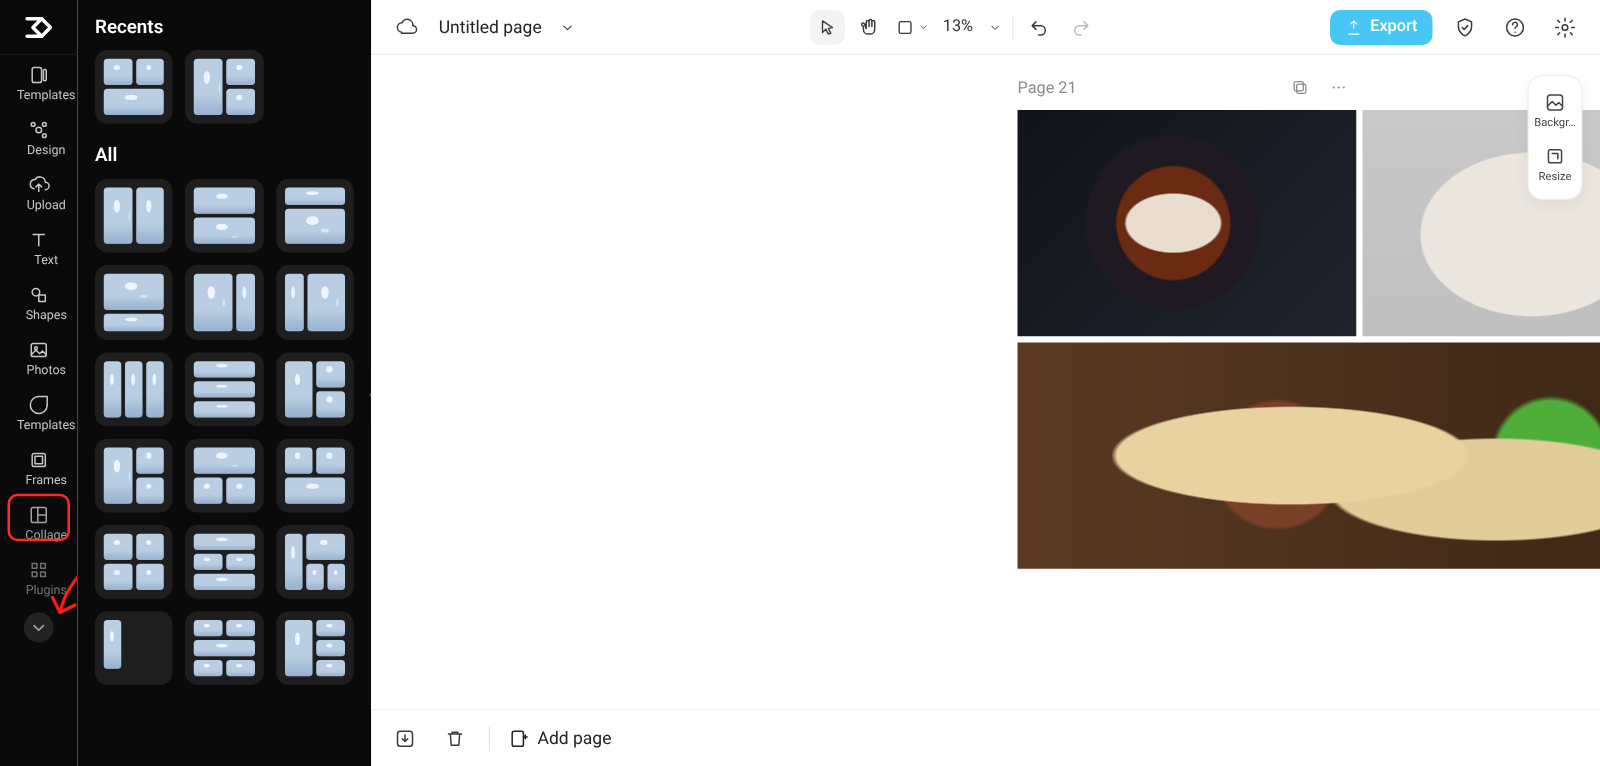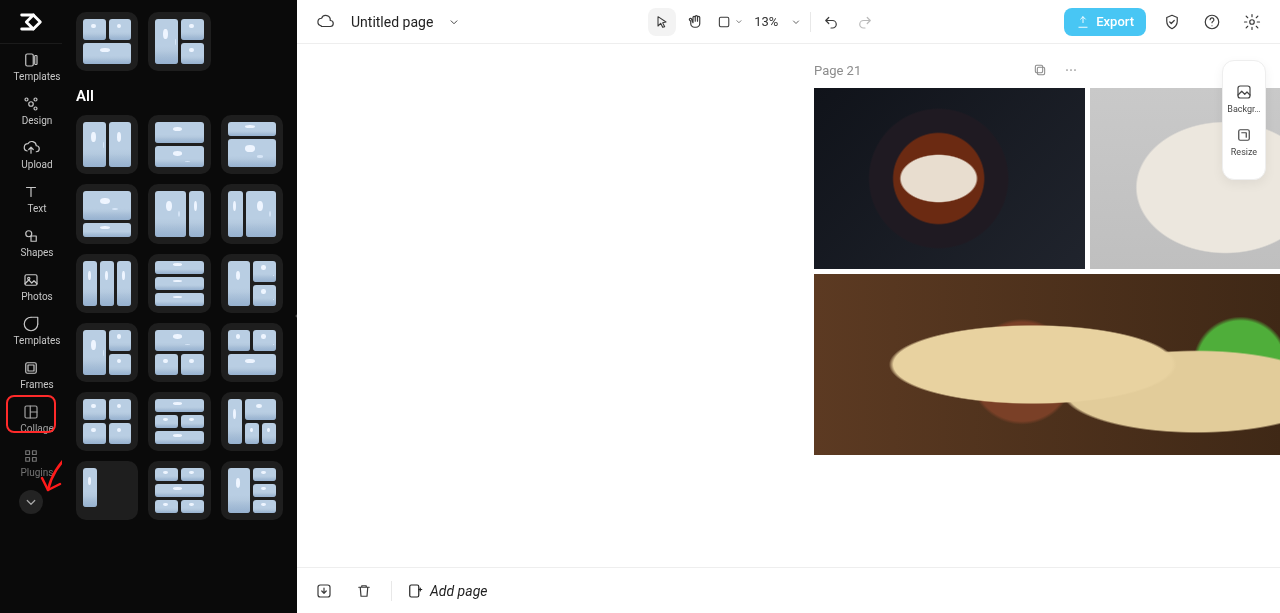--- a/index.html
+++ b/index.html
@@ -63,26 +63,26 @@
   radial-gradient(circle at 68% 62%, #6e5a3c 0 8%, transparent 9%),
   linear-gradient(180deg,#c9c9c9,#bfbfbf);}
 .food-c{ background:
   radial-gradient(ellipse at 40% 50%, #e8d2a0 0 30%, transparent 31%),
   radial-gradient(ellipse at 70% 65%, #e2cc9a 0 24%, transparent 25%),
   radial-gradient(circle at 78% 50%, #4fae3a 0 10%, transparent 11%),
   radial-gradient(circle at 38% 54%, #7a4027 0 14%, transparent 15%),
   linear-gradient(90deg,#5c3a22,#3a2514);}
 
 
-.float-tools { position: absolute; top: 16px; right: 14px; width: 44px; background: #fff; border: 1px solid #eee; border-radius: 12px; box-shadow: 0 4px 12px rgba(0,0,0,.06); display: flex; flex-direction: column; align-items: center; padding: 16px 0;}
+.float-tools { position: absolute; top: 16px; right: 14px; width: 44px; background: #fff; border: 1px solid #eee; border-radius: 12px; box-shadow: 0 4px 12px rgba(0,0,0,.06); display: flex; flex-direction: column; align-items: center; padding: 6px 0;}
 .ft-item { width: 44px; padding: 6px 0; display: flex; flex-direction: column; align-items: center; gap: 3px; font-size: 9px; color: #444; cursor: pointer;}
 .ft-item svg { width: 18px; height: 18px; }
 
 
-.bottombar { height: 46px; border-top: 1px solid #eee; display: flex; align-items: center; padding: 0 14px; gap: 14px; color:#333;font-style:italic;}
+.bottombar { height: 46px; border-top: 1px solid #eee; display: flex; align-items: center; padding: 0 14px; gap: 14px; color:#333;}
 .bb-btn { width: 26px; height: 26px; display: flex; align-items: center; justify-content: center; cursor: pointer; color:#3a3a3a;}
 .bb-divider { width: 1px; height: 20px; background: #e8e8e8; }
 .add-page { display: flex; align-items: center; gap: 6px; font-size: 14px; cursor: pointer; color:#222;}
 .bb-right { margin-left: auto; display: flex; align-items: center; gap: 14px; }
 .pager { font-size: 14px; font-weight: 500;}
 .pager-nav { color:#9a9a9a; }
 .pager-nav.enabled { color:#222; cursor:pointer;}
 
 svg { stroke: currentColor; fill: none; stroke-width: 1.6; stroke-linecap: round; stroke-linejoin: round; }
 </style>
@@ -182,20 +182,21 @@
       </svg>
   </div>
 
   <svg class="arrow" style="left:42px; top:428px; width:80px; height:80px; overflow:visible;">
     <path d="M70 2 C 40 10, 12 34, 6 62" stroke="#ff1a1a" stroke-width="2.5" fill="none"></path>
     <path d="M6 62 L0 50 M6 62 L18 56" stroke="#ff1a1a" stroke-width="2.5" fill="none"></path>
   </svg>
 </div>
 
 <div class="panel">
+  <h2>Recents</h2>
   <div class="grid recents" style="margin-bottom:16px; grid-template-columns: repeat(3,1fr);">
     <div class="cell">
         <div class="layout" style="grid-template: 1fr 1fr / 1fr 1fr;">
           <div class="slot"></div>
           <div class="slot"></div>
           <div class="slot" style="grid-column:1/span 2"></div>
         </div>
       </div>
     <div class="cell">
         <div class="layout" style="grid-template: 1fr 1fr / 1fr 1fr;">

